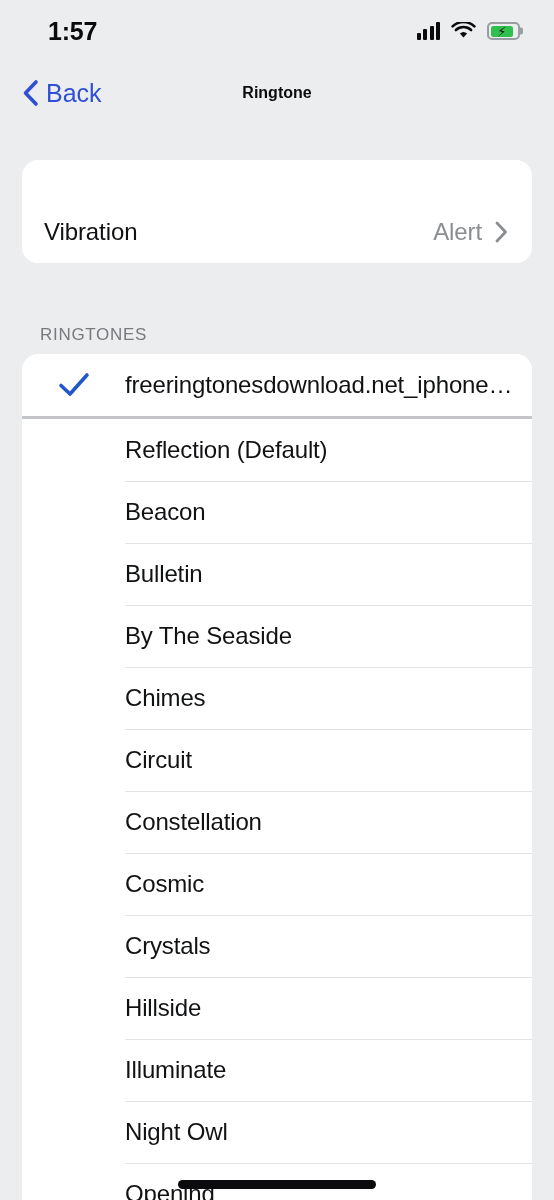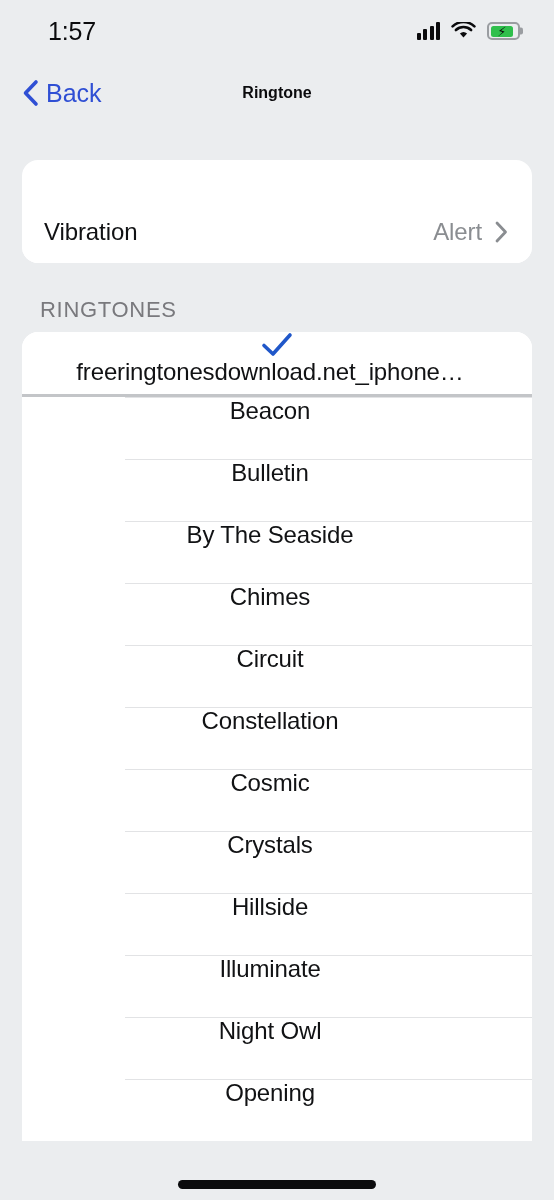--- a/index.html
+++ b/index.html
@@ -21,21 +21,21 @@
   
   .status-bar {
     height: 62px;
     display: flex;
     align-items: center;
     justify-content: space-between;
     padding: 0 34px 0 48px;
   }
   .status-time {
     font-size: 25px;
-    font-weight: 400;
+    font-weight: 700;
     color: #0b0b0d;
     letter-spacing: -0.2px;
   }
   .status-icons {
     display: flex;
     align-items: center;
     gap: 11px;
   }
   .icon-cellular { display: flex; align-items: flex-end; gap: 2.5px; height: 18px; }
   .icon-cellular i {
@@ -158,37 +158,37 @@
   .chevron-right {
     width: 13px;
     height: 22px;
     margin-left: 13px;
     flex: none;
   }
 
   
   .section-header {
     padding: 34px 0 9px 40px;
-    font-size: 22px;
+    font-size: 17px;
     letter-spacing: 0.7px;
     color: #79797d;
+    margin-top: 28px;
   }
 
   
   .ringtones-card {
     border-radius: 16px 16px 0 0;
   }
   .tone-row {
     height: 62px;
     display: flex;
     align-items: center;
     background: #ffffff;
     cursor: pointer;
     position: relative;
-    flex-direction: column;
   }
   .tone-check {
     width: 103px;
     flex: none;
     display: flex;
     align-items: center;
     justify-content: center;
   }
   .check-icon { width: 32px; height: 26px; display: block; }
   .tone-label {
@@ -293,20 +293,24 @@
         </svg>
       </span>
       <span class="tone-label">freeringtonesdownload.net_iphone…</span>
     </div>
   </div>
 
   <div class="divider-strong"></div>
 
   <div class="card" style="border-radius:0;">
 
+    <div class="tone-row">
+      <span class="tone-check"></span>
+      <span class="tone-label">Reflection (Default)</span>
+    </div>
 
 
     <div class="tone-row sep">
       <span class="tone-check"></span>
       <span class="tone-label">Beacon</span>
     </div>
 
     <div class="tone-row sep">
       <span class="tone-check"></span>
       <span class="tone-label">Bulletin</span>

